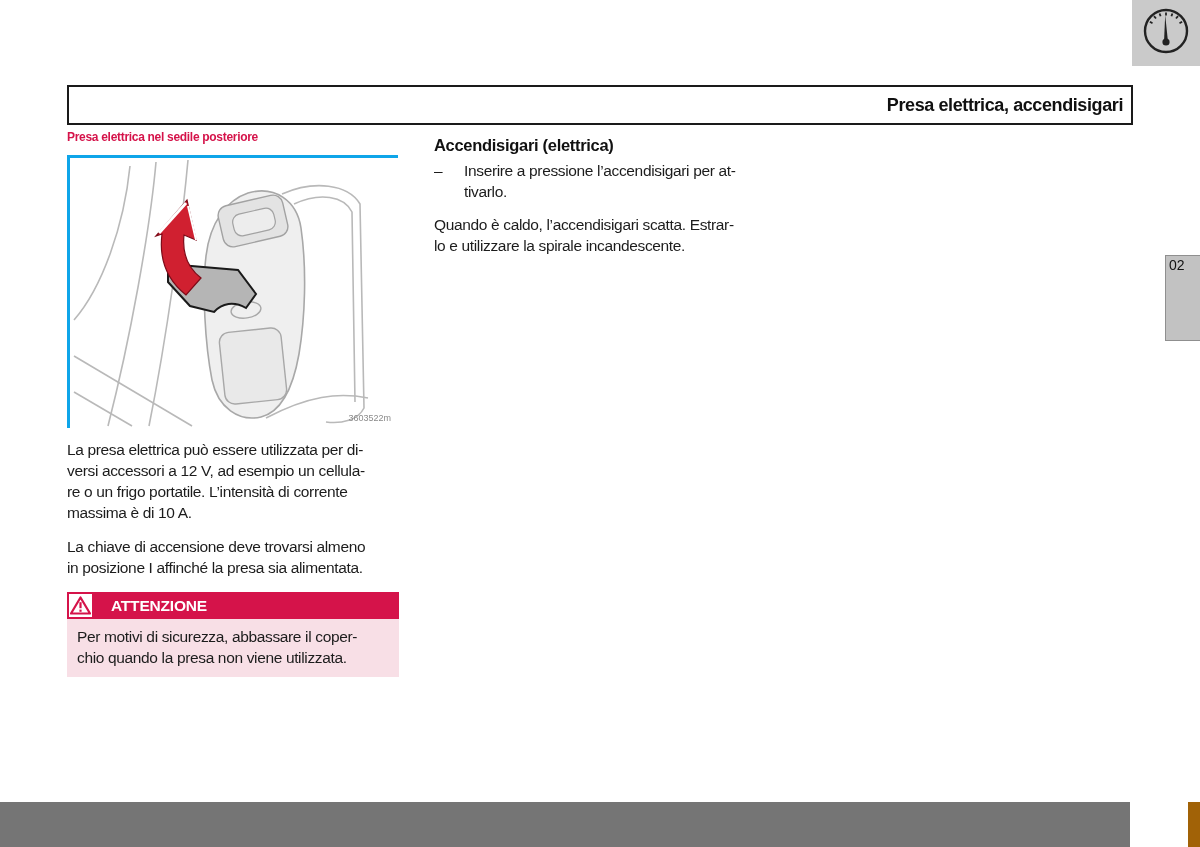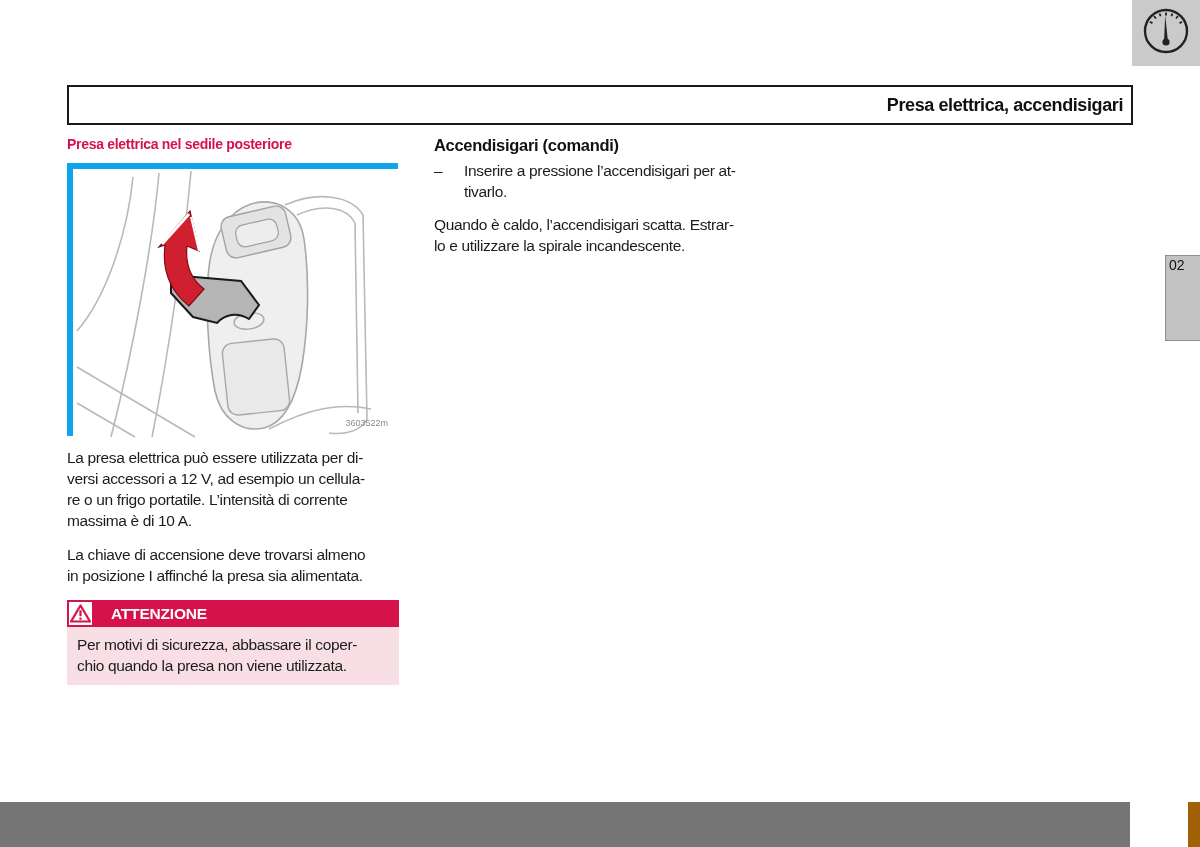--- a/index.html
+++ b/index.html
@@ -44,42 +44,42 @@
   }
   .section-box .section-title {
     font-weight: bold; font-size: 18px; letter-spacing: -0.4px; color: #111111;
   }
 
   
   .col-left  { position: absolute; left: 67px;  top: 130px; width: 332px; }
   .col-right { position: absolute; left: 434px; top: 130px; width: 340px; }
 
   .red-heading {
-    color: #d5134a; font-weight: bold; font-size: 14px;
-    letter-spacing: -0.3px; margin-top: 6px; margin-bottom: 11px;
+    color: #d5134a; font-weight: bold; font-size: 12px;
+    letter-spacing: -0.3px; margin-top: 0; margin-bottom: 11px;
   }
   .bold-heading {
     color: #111111; font-weight: bold; font-size: 16.5px;
     letter-spacing: -0.3px; margin-top: 6px; margin-bottom: 5px;
   }
 
   .body-text {
     font-size: 15.5px; line-height: 21px; letter-spacing: -0.35px;
     color: #1c1c1c; white-space: pre-line;
   }
   .para { margin-bottom: 13px; }
 
   
   .dash-item { display: flex; margin-bottom: 12px; }
   .dash-item .marker { width: 30px; flex: 0 0 30px; }
 
   
   .figure-frame {
     width: 331px; height: 273px;
-    border: 6px solid #0ea5e9;
+    border: 3px solid #0ea5e9;
     background: #ffffff;
     position: relative;
   }
   .figure-frame svg { display: block; }
   .figure-caption {
     position: absolute; right: 4px; bottom: 2px;
     font-size: 9px; color: #8a8a8a; letter-spacing: 0;
   }
   .figure-spacer { height: 11px; }
 
@@ -215,21 +215,21 @@
           </svg>
         </span>
         <span class="warning-label">ATTENZIONE</span>
       </div>
       <div class="warning-body body-text">Per motivi di sicurezza, abbassare il coper-
 chio quando la presa non viene utilizzata.</div>
     </div>
   </div>
 
   <div class="col-right">
-    <div class="bold-heading">Accendisigari (comandi)</div>
+    <div class="bold-heading">Accendisigari (elettrica)</div>
 
     <div class="dash-item">
       <span class="marker body-text">–</span>
       <span class="body-text">Inserire a pressione l’accendisigari per at-
 tivarlo.</span>
     </div>
 
     <div class="body-text para">Quando è caldo, l’accendisigari scatta. Estrar-
 lo e utilizzare la spirale incandescente.</div>
   </div>

